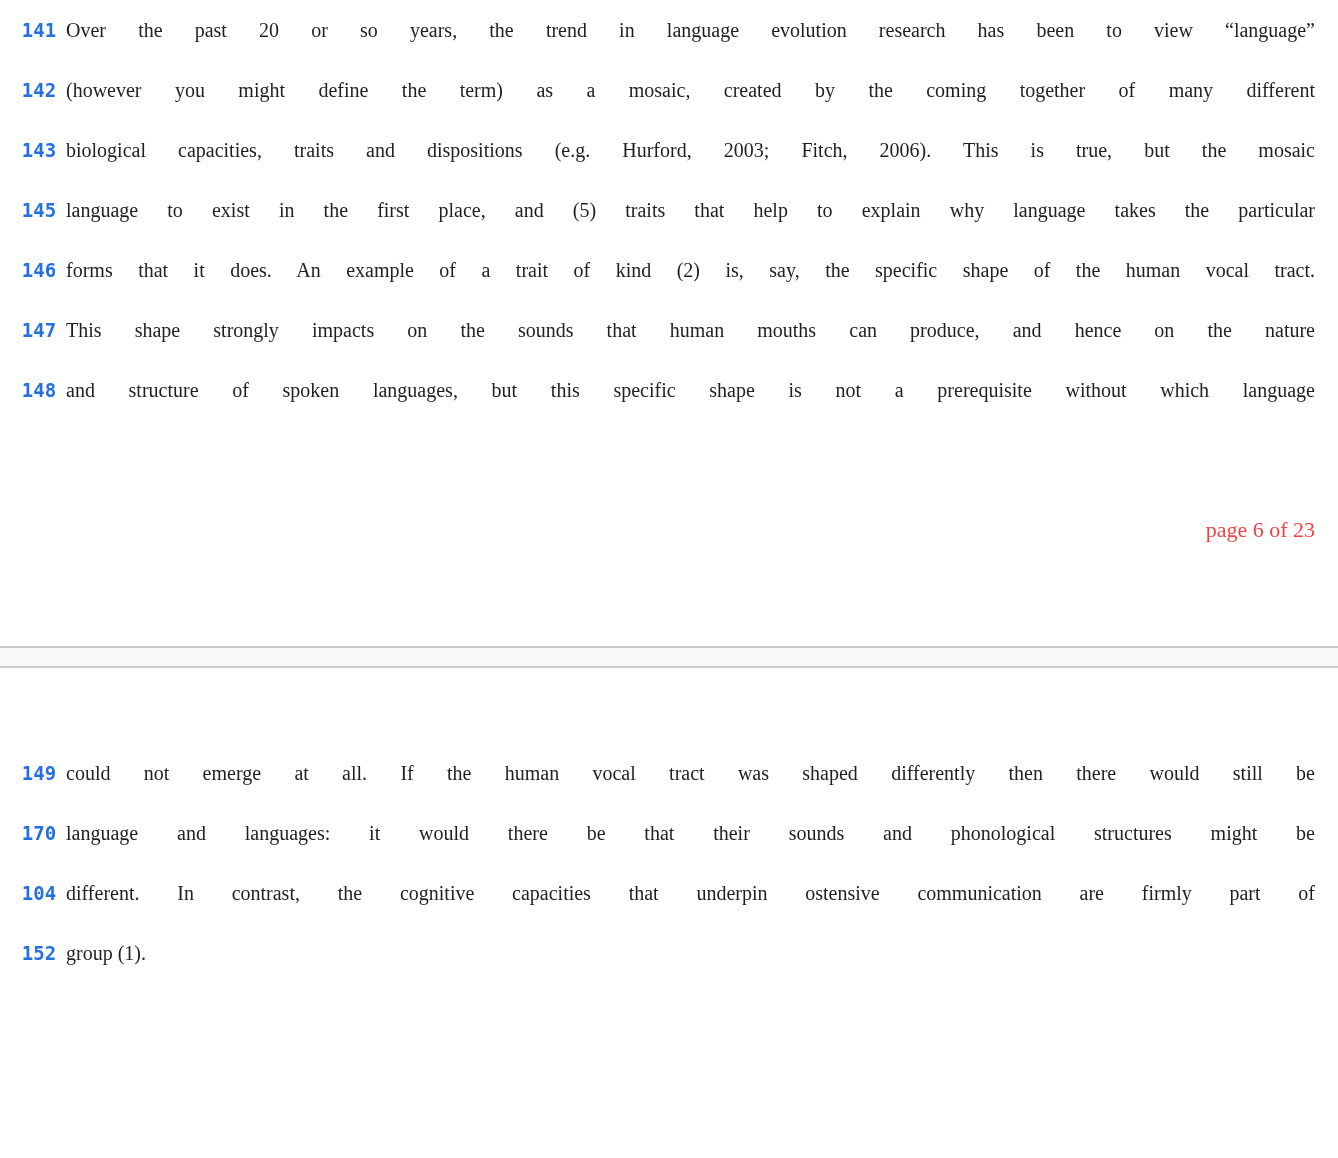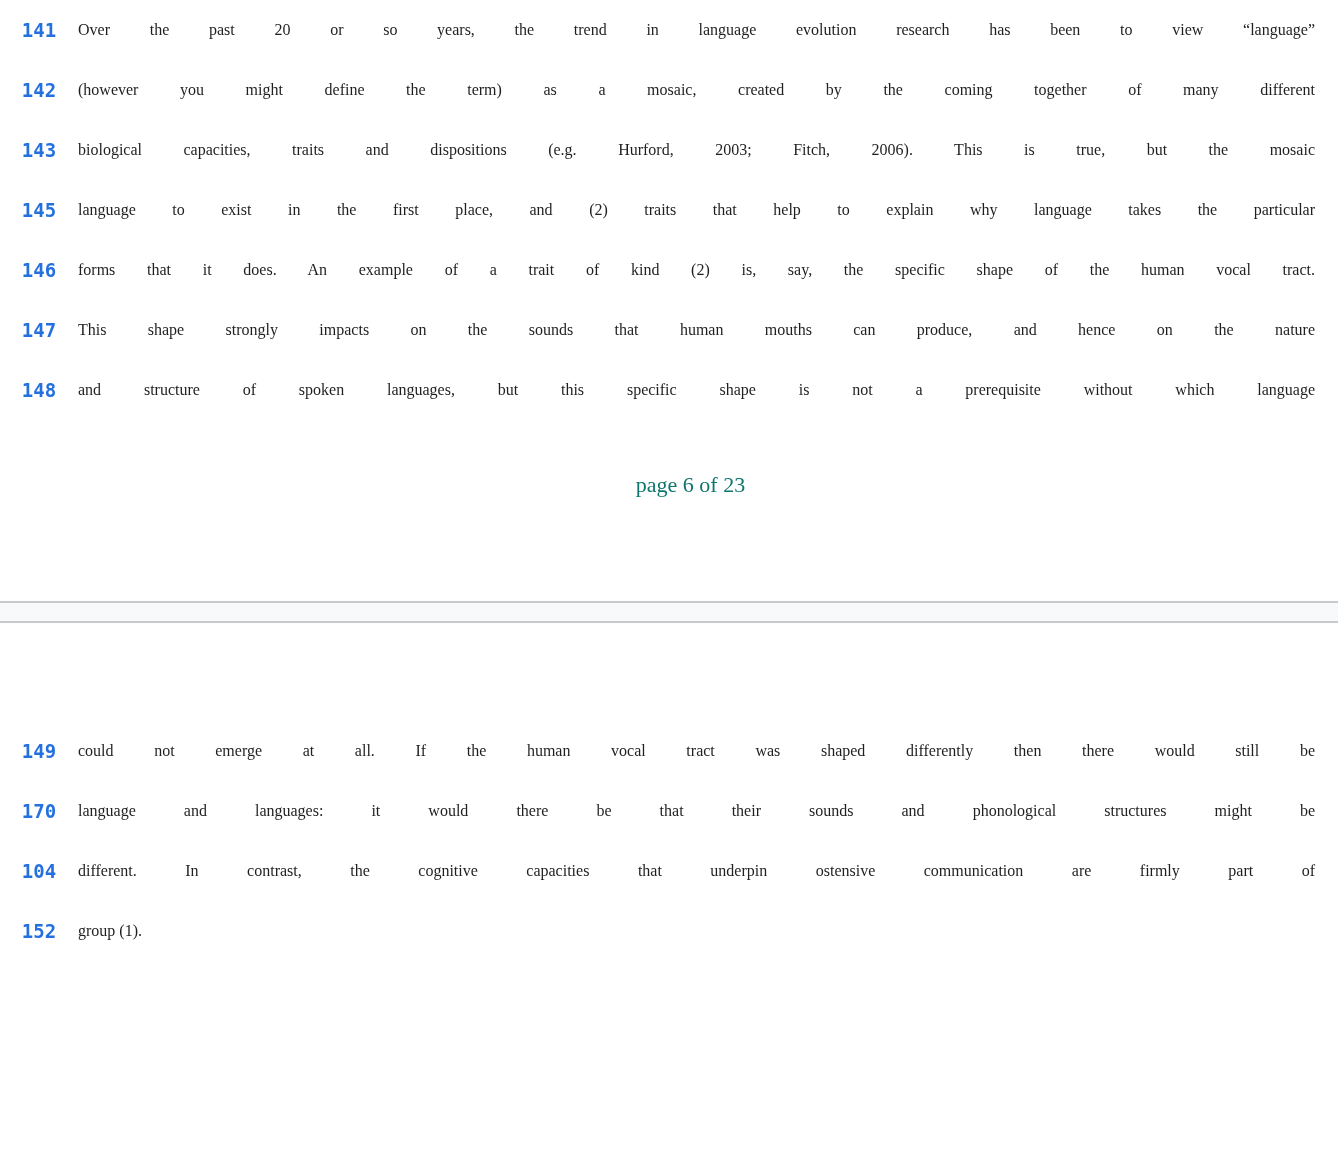--- a/index.html
+++ b/index.html
@@ -23,71 +23,71 @@
     flex: 0 0 38px;
     font-family: "DejaVu Sans Mono", monospace;
     font-size: 19px;
     font-weight: bold;
     color: #2470df;
     text-align: center;
     letter-spacing: 0px;
   }
   .line-text {
     flex: 1;
-    margin-left: 20px;
-    font-size: 16px;
+    margin-left: 8px;
+    font-size: 20px;
     color: #1f1f1f;
     text-align: justify;
     text-align-last: justify;
     white-space: normal;
     line-height: 1.2;
   }
   .line-text.align-left {
     text-align: center;
     text-align-last: left;
   }
   .page-footer {
-    margin-top: 52px;
+    margin-top: 97px;
     height: 30px;
     padding-left: 66px;
     padding-right: 23px;
-    text-align: center;
+    text-align: right;
     font-size: 22px;
-    color: #0f766e;
+    color: #ef4444;
   }
   .page-break-divider {
     margin-top: 99px;
     height: 22px;
     width: 1338px;
     background: #f8f9fb;
     border-top: 2px solid #c8c9cb;
     border-bottom: 2px solid #c8c9cb;
   }
-  .page2 { padding-top: 98px; }
+  .page2 { padding-top: 75px; }
 </style>
 </head>
 <body>
 
 <div class="page-block">
 
   <div class="line-row">
     <span class="line-number">141</span>
     <span class="line-text">Over the past 20 or so years, the trend in language evolution research has been to view “language”</span>
   </div>
   <div class="line-row">
     <span class="line-number">142</span>
     <span class="line-text">(however you might define the term) as a mosaic, created by the coming together of many different</span>
   </div>
   <div class="line-row">
     <span class="line-number">143</span>
     <span class="line-text">biological capacities, traits and dispositions (e.g. Hurford, 2003; Fitch, 2006). This is true, but the mosaic</span>
   </div>
   <div class="line-row">
     <span class="line-number">145</span>
-    <span class="line-text">language to exist in the first place, and (2) traits that help to explain why language takes the particular</span>
+    <span class="line-text">language to exist in the first place, and (5) traits that help to explain why language takes the particular</span>
   </div>
   <div class="line-row">
     <span class="line-number">146</span>
     <span class="line-text">forms that it does. An example of a trait of kind (2) is, say, the specific shape of the human vocal tract.</span>
   </div>
   <div class="line-row">
     <span class="line-number">147</span>
     <span class="line-text">This shape strongly impacts on the sounds that human mouths can produce, and hence on the nature</span>
   </div>
   <div class="line-row">

